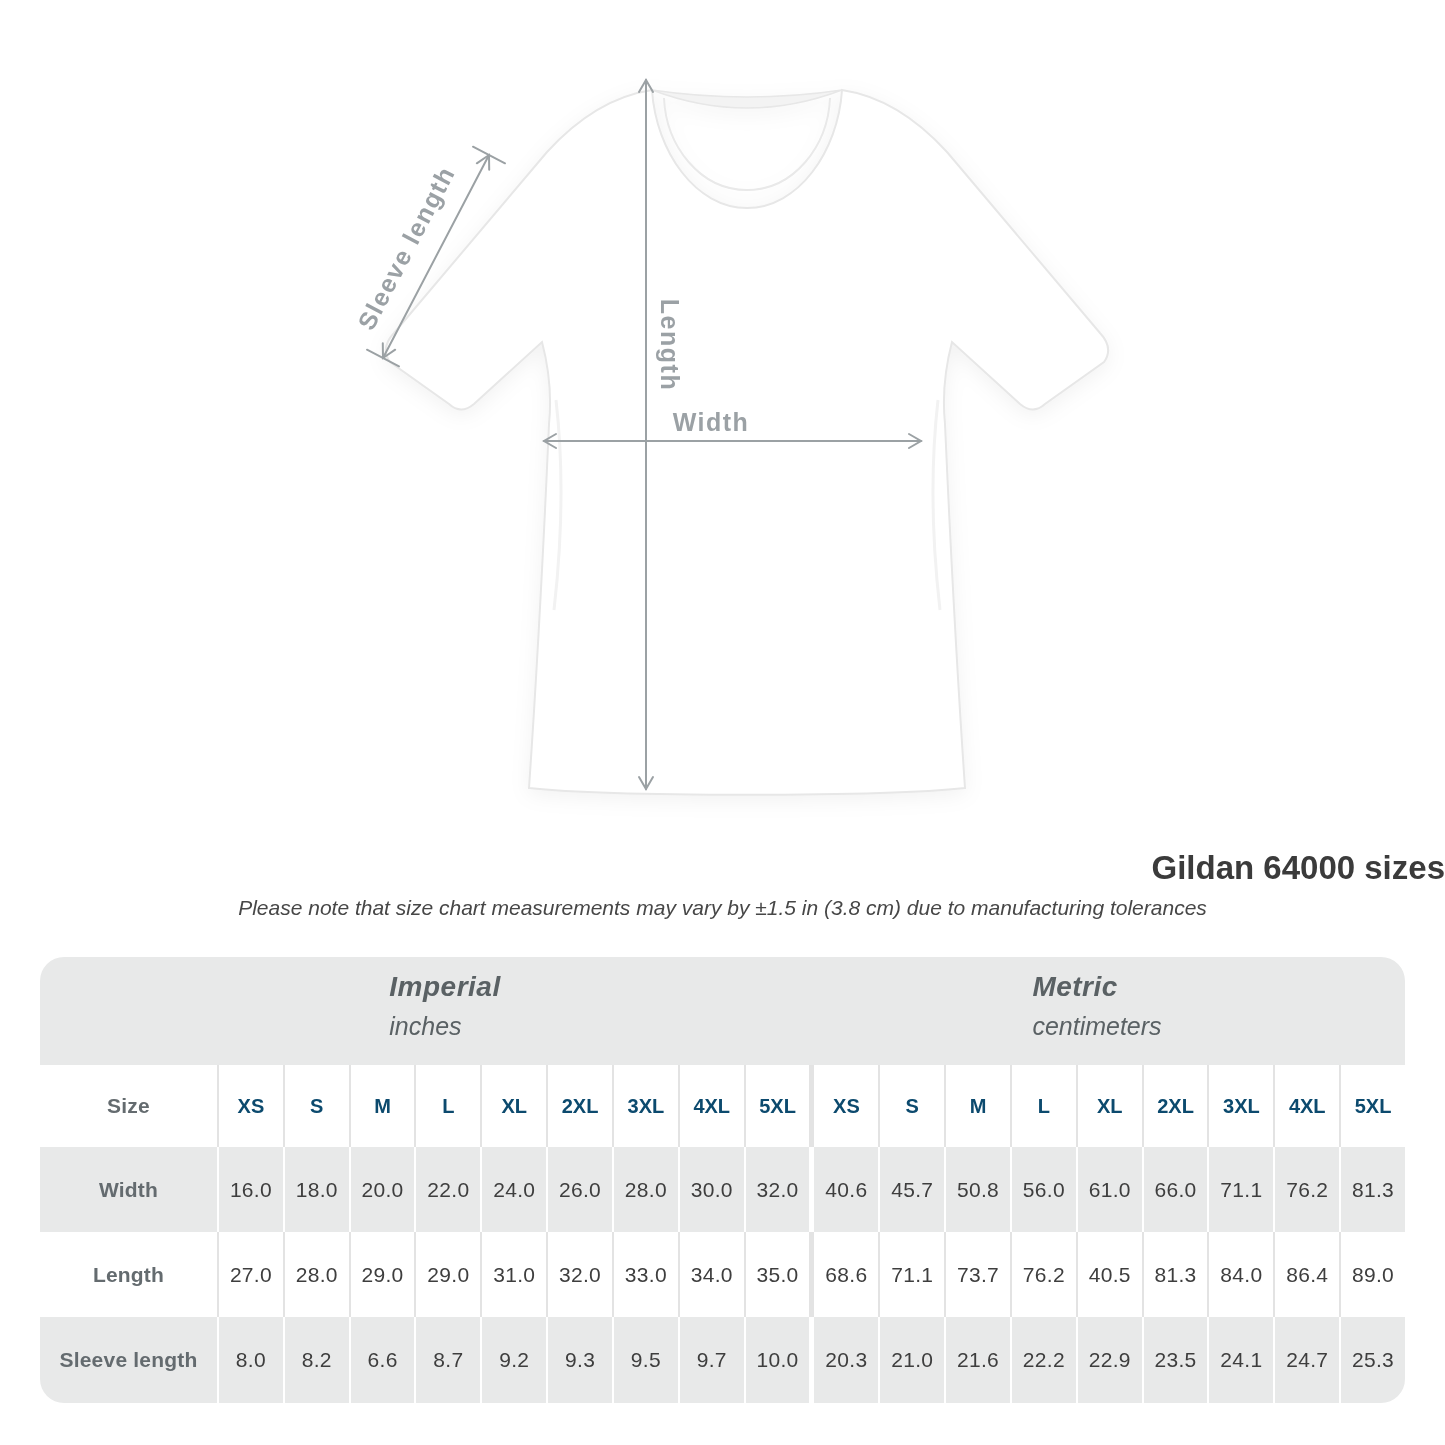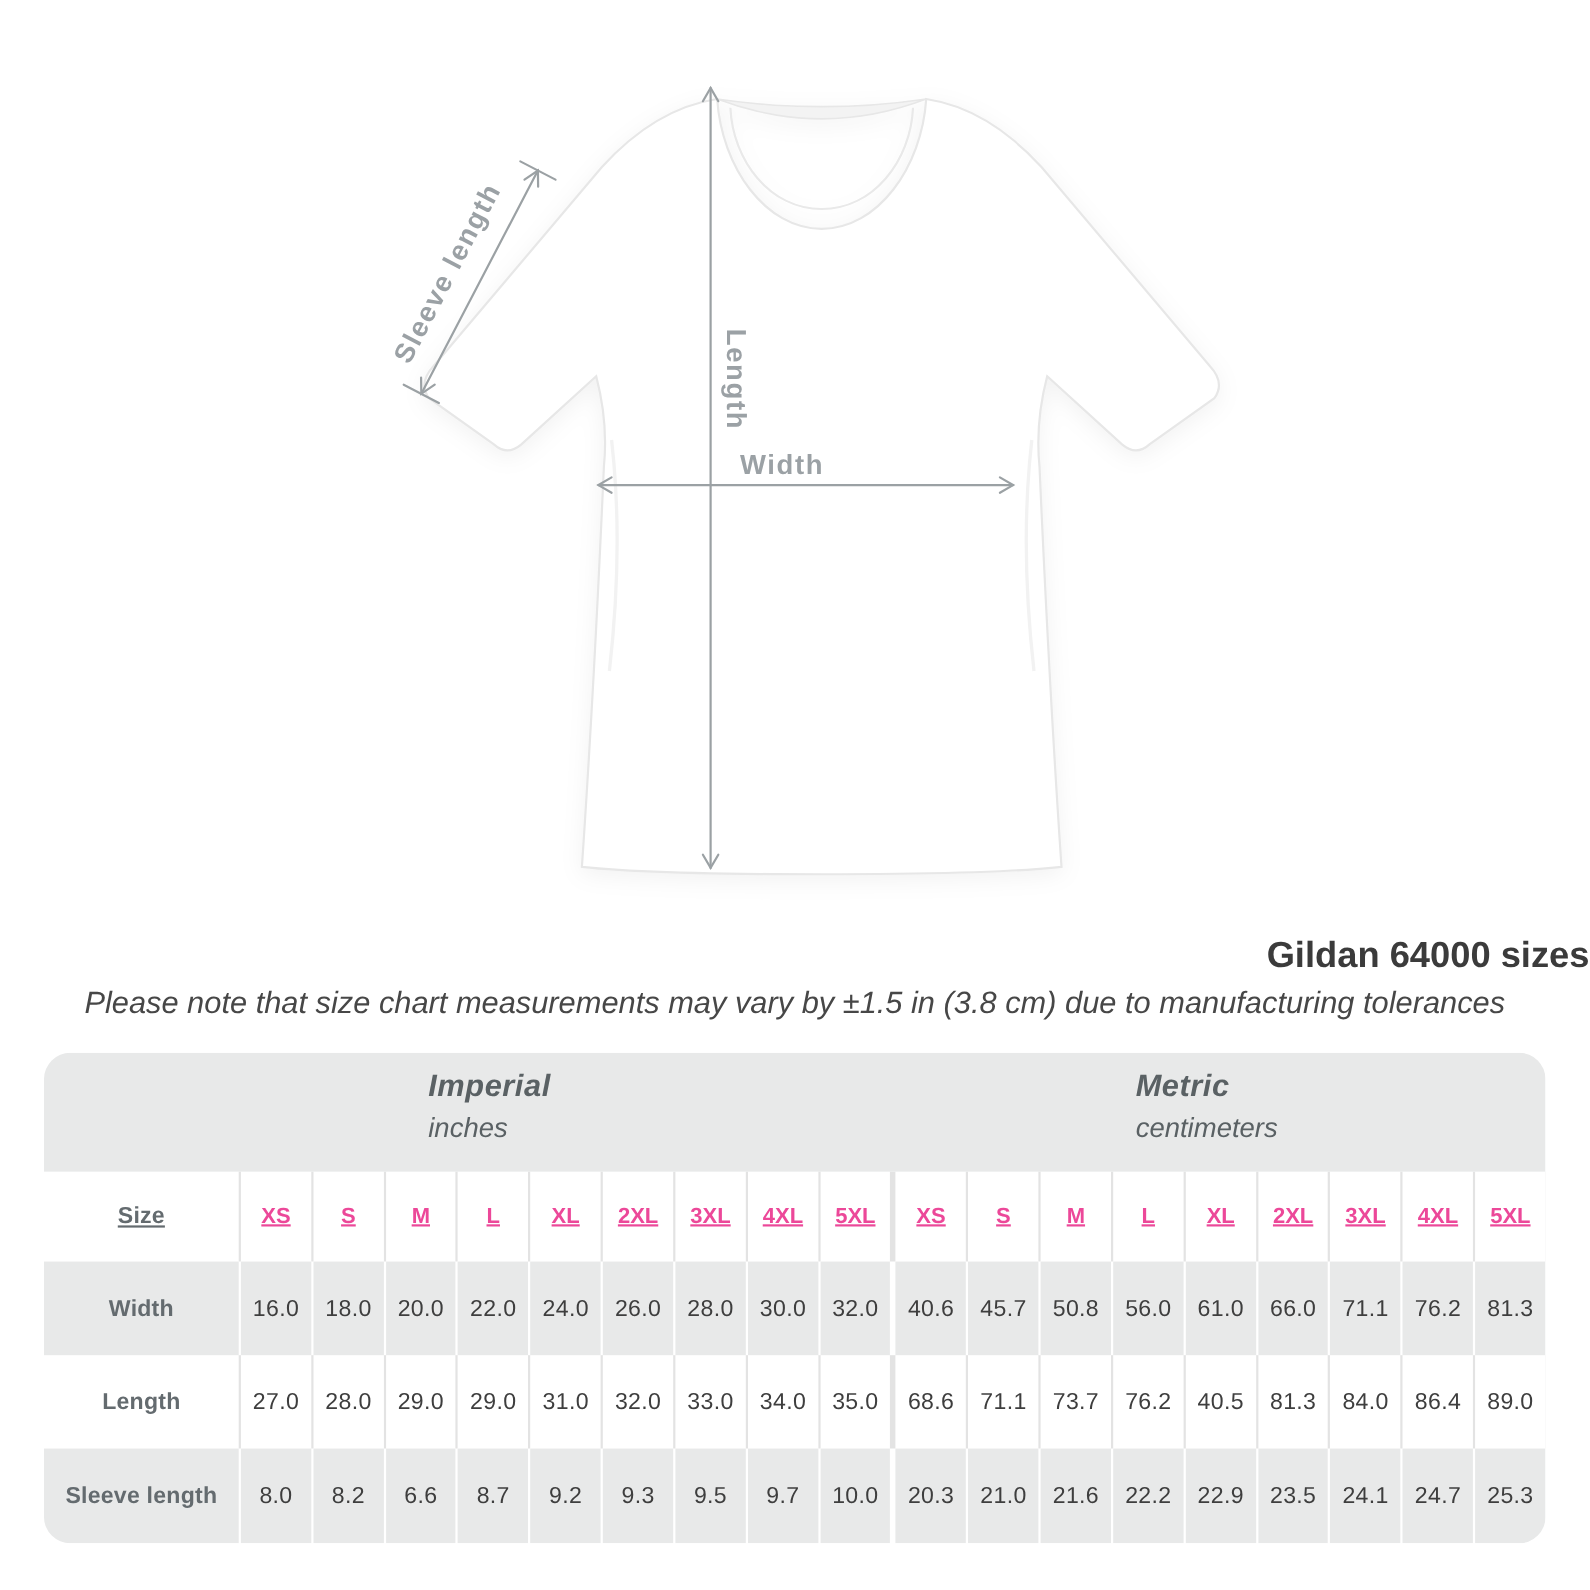--- a/index.html
+++ b/index.html
@@ -6,42 +6,42 @@
   .stage{position:relative;width:1445px;height:1445px;background:#fff;overflow:hidden;
          font-family:"Liberation Sans","DejaVu Sans",sans-serif;}
   
   .diagram-svg{position:absolute;left:0;top:0;}
   .meas-label{font-family:"Liberation Sans","DejaVu Sans",sans-serif;font-weight:bold;
               font-size:25px;fill:#9ba1a5;letter-spacing:1.5px;}
   
   .page-title{position:absolute;left:0;top:849px;width:1445px;text-align:right;
               font-size:33px;font-weight:bold;color:#3b3b3b;}
   .page-note{position:absolute;left:0;top:896px;width:1445px;text-align:center;
-             font-style:italic;font-size:28px;color:#474747;}
+             font-style:italic;font-size:21px;color:#474747;}
   
   .size-table{position:absolute;left:40px;top:957px;width:1365px;height:446px;
               border-radius:24px;overflow:hidden;background:#fff;}
   .band{position:relative;height:108px;background:#e8e9e9;}
   .unit-group{position:absolute;top:14px;transform:translateX(-50%);text-align:left;color:#5a6164;}
   .unit-imperial{left:405px;}
   .unit-metric{left:1057px;}
   .unit-title{font-size:28px;font-weight:bold;font-style:italic;letter-spacing:.5px;}
   .unit-sub{font-size:25px;font-style:italic;margin-top:9px;}
   .trow{display:grid;grid-template-columns:177px repeat(9,1fr) 1px repeat(9,1fr);
         grid-column-gap:2px;align-items:stretch;}
   .trow .cell{display:flex;align-items:center;justify-content:center;}
   .row-sizes{height:82px;background:#e3e3e3;}
-  .row-sizes .cell{background:#fff;text-decoration:underline;}
+  .row-sizes .cell{background:#fff;}
   .row-gray{height:85px;background:#fff;}
   .row-gray .cell{background:#e8e9e9;}
   .row-white{height:85px;background:#e3e3e3;}
   .row-white .cell{background:#fff;}
   .row-last{height:86px;}
   .cell.lbl{font-weight:bold;font-size:21px;color:#646b6f;letter-spacing:.2px;}
-  .cell.sz{font-weight:bold;font-size:20px;color:#ec4899;}
+  .cell.sz{font-weight:bold;font-size:20px;color:#0c4a6e;}
   .cell.v{font-size:21px;color:#3e3e3e;letter-spacing:.3px;}
   .spacer{background:transparent;}
 </style>
 </head>
 <body>
 
 <div class="stage">
 
   <svg class="diagram-svg" width="1445" height="840" viewBox="0 0 1445 840">
 

